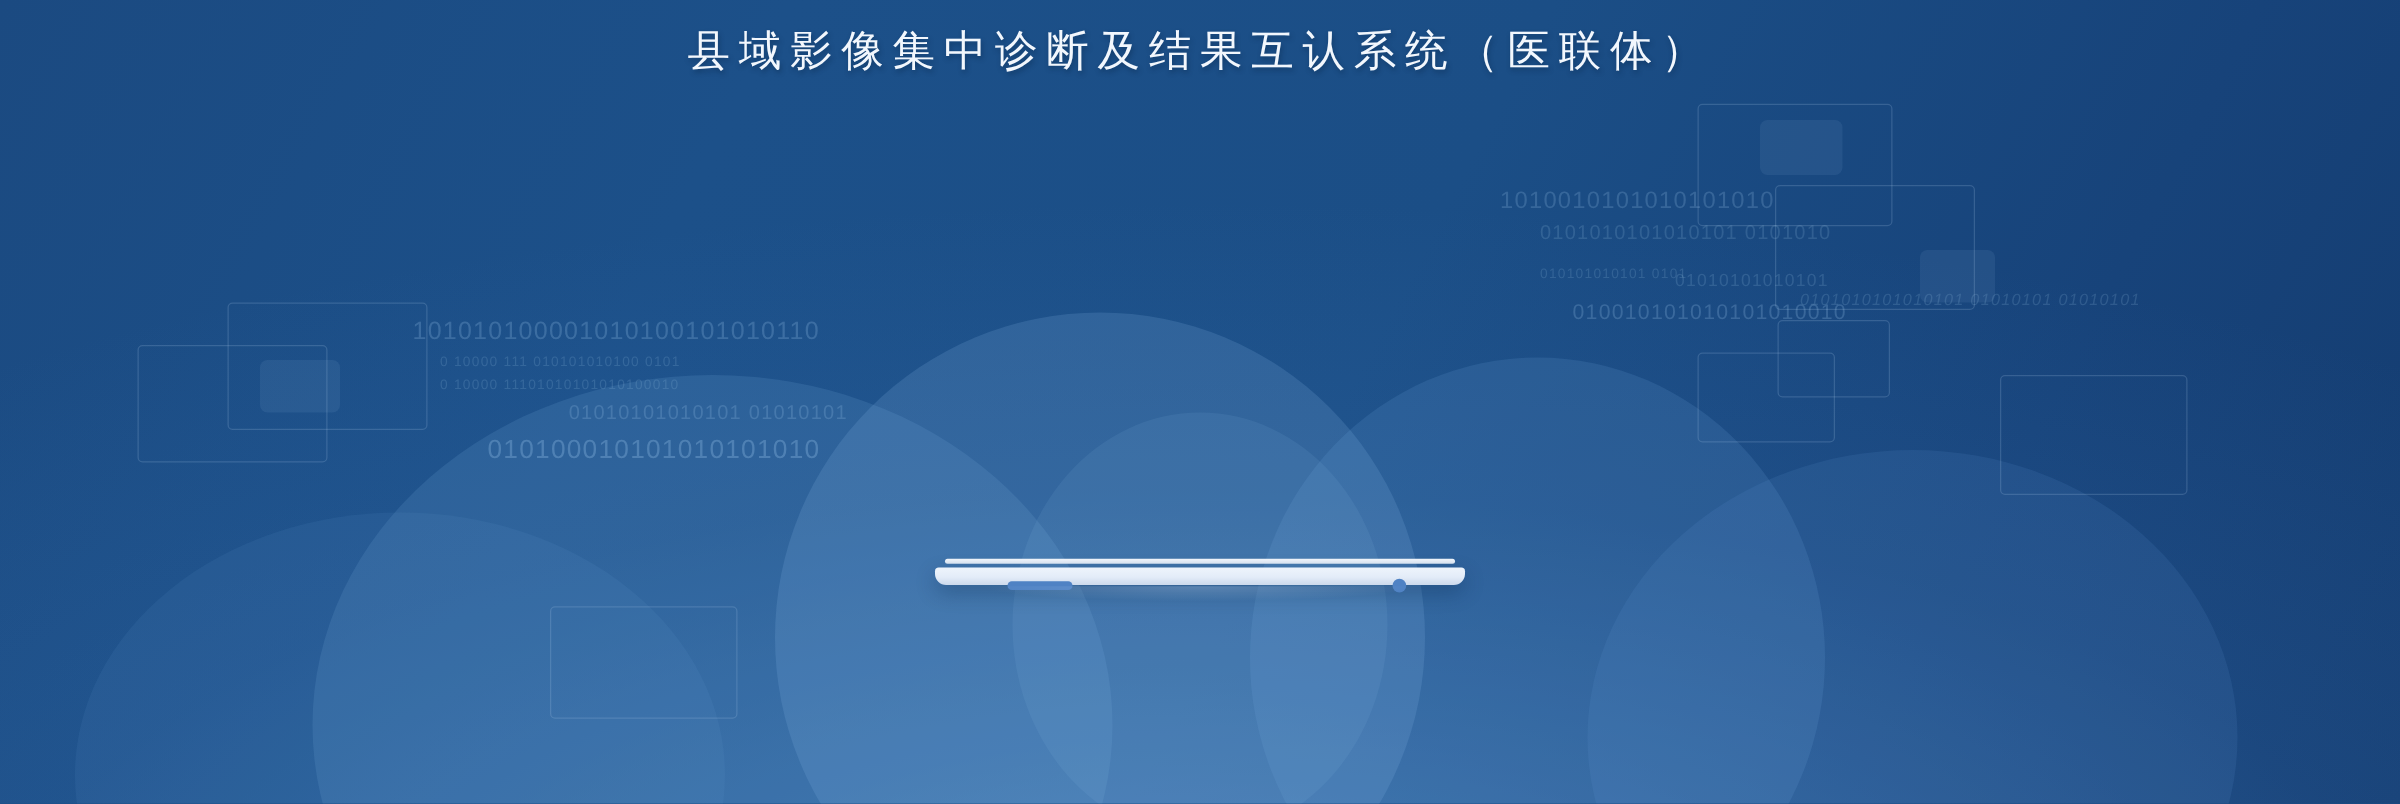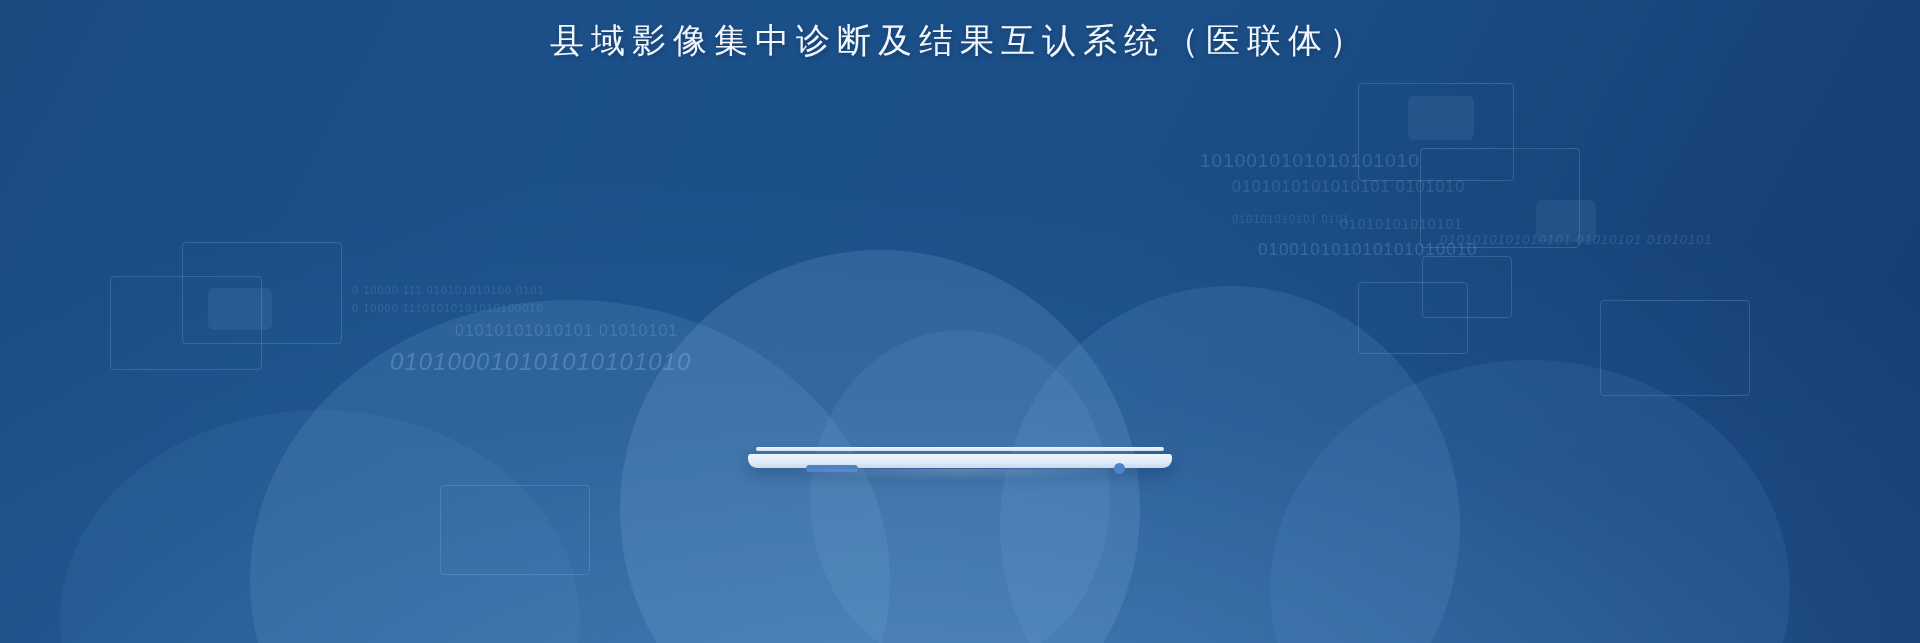--- a/index.html
+++ b/index.html
@@ -42,21 +42,21 @@
     color:rgba(165,205,240,.17);
     font-family:"Liberation Sans", sans-serif;
     letter-spacing:1px;
     white-space:nowrap;
     user-select:none;
   }
   .bits-l1{ left:330px; top:254px; font-size:20px; color:rgba(170,210,245,.22); }
   .bits-l2{ left:352px; top:284px; font-size:11px; }
   .bits-l3{ left:352px; top:302px; font-size:11px; }
   .bits-l4{ left:455px; top:322px; font-size:16px; color:rgba(170,210,245,.20); }
-  .bits-l5{ left:390px; top:348px; font-size:24px; color:rgba(175,215,250,.26);font-style:italic; }
+  .bits-l5{ left:390px; top:348px; font-size:21px; color:rgba(175,215,250,.26); }
 
   .bits-r1{ left:1200px; top:150px; font-size:19px; color:rgba(170,210,245,.20);text-align:right; }
   .bits-r2{ left:1232px; top:178px; font-size:16px; }
   .bits-r3{ left:1232px; top:196px; font-size:11px;margin-top:17px; }
   .bits-r4{ left:1296px; top:216px; font-size:14px;margin-left:44px; }
   .bits-r5{ left:1258px; top:240px; font-size:17px; color:rgba(170,210,245,.22); }
   .bits-r6{ left:1440px; top:232px; font-size:13px;font-style:italic; }
 
   
   .cloud{ position:absolute; border-radius:50%; }
@@ -156,20 +156,21 @@
   <div class="geo geo-bl"></div>
 
   <div class="geo geo-r1"></div>
   <div class="geo geo-r2"></div>
   <div class="geo-fill geo-rf"></div>
   <div class="geo geo-r3"></div>
   <div class="geo geo-r4"></div>
   <div class="geo-fill geo-rf2"></div>
   <div class="geo geo-r5"></div>
 
+  <div class="bits bits-l1">101010100001010100101010110</div>
   <div class="bits bits-l2">0 10000 111        010101010100     0101</div>
   <div class="bits bits-l3">0 10000  11101010101010100010</div>
   <div class="bits bits-l4">01010101010101 01010101</div>
   <div class="bits bits-l5">010100010101010101010</div>
 
   <div class="bits bits-r1">1010010101010101010</div>
   <div class="bits bits-r2">0101010101010101 0101010</div>
   <div class="bits bits-r3">010101010101 0101</div>
   <div class="bits bits-r4">01010101010101</div>
   <div class="bits bits-r5">010010101010101010010</div>

